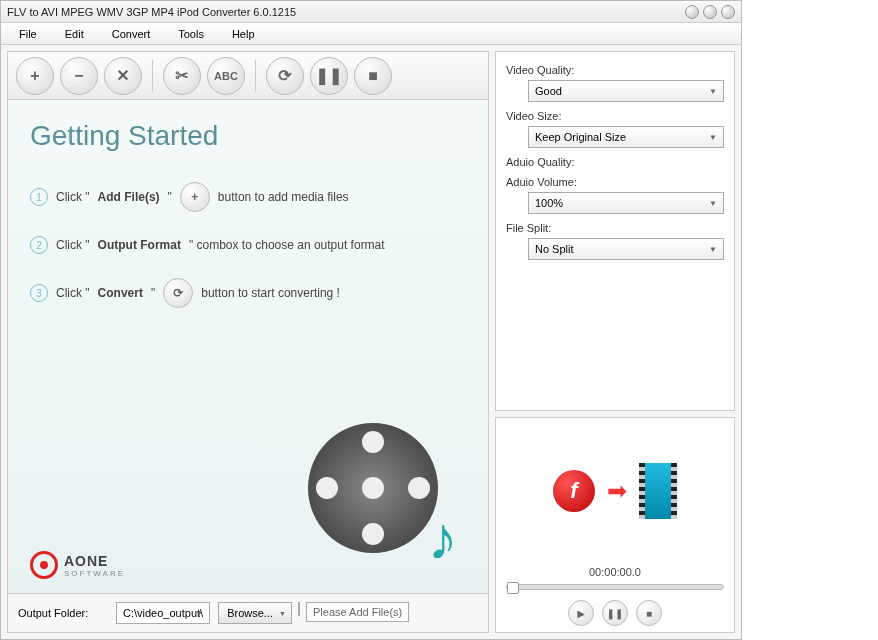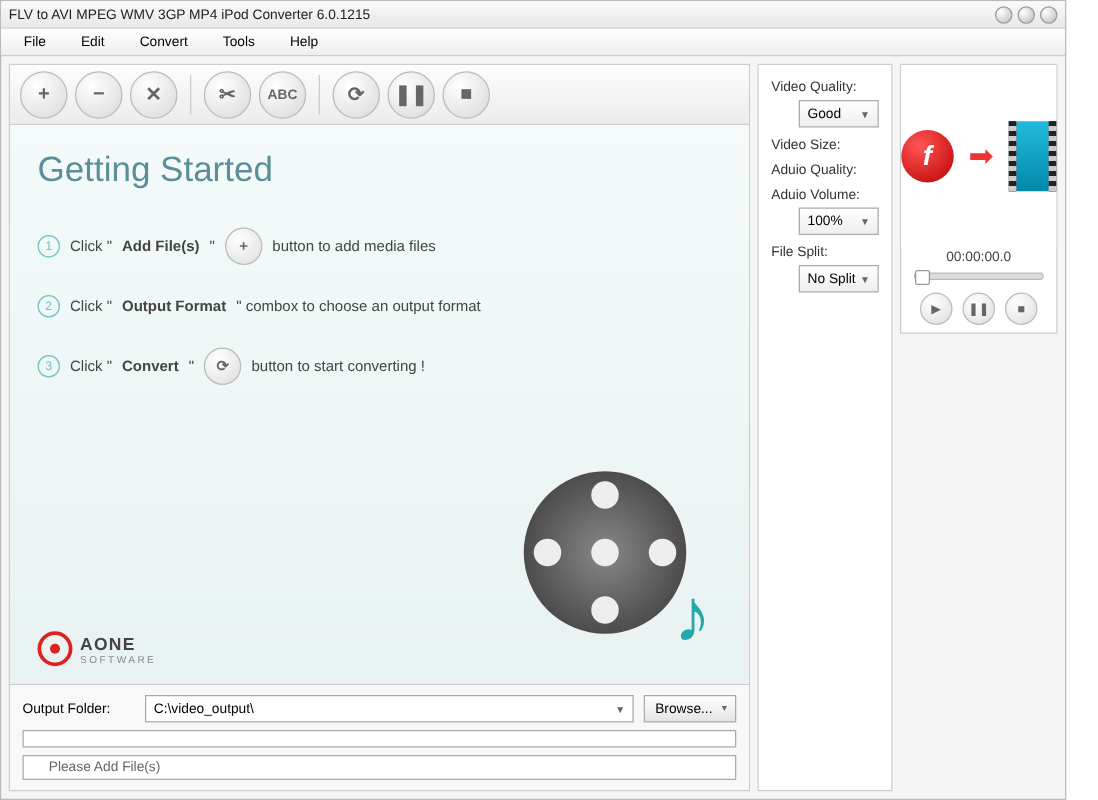--- a/index.html
+++ b/index.html
@@ -1,26 +1,26 @@
 <!DOCTYPE html>
 <html><head>
 <meta charset="utf-8">
 <style>
 * { box-sizing: border-box; margin: 0; padding: 0; }
 body { font-family: Tahoma, Arial, sans-serif; font-size: 11px; background: #fff; width: 878px; height: 640px; overflow: hidden; }
-.window { width: 853px; height: 640px; background: #f5f5f5; border: 1px solid #bbb; display: flex; flex-direction: column; }
+.window { width: 742px; height: 640px; background: #f5f5f5; border: 1px solid #bbb; display: flex; flex-direction: column; }
 .titlebar { height: 22px; background: linear-gradient(#fafafa,#e8e8e8); border-bottom: 1px solid #ccc; display: flex; align-items: center; padding: 0 6px; }
 .titlebar-text { flex: 1; font-size: 11px; color: #222; }
 .win-btns { display: flex; gap: 4px; }
 .win-btn { width: 14px; height: 14px; border-radius: 50%; background: radial-gradient(circle at 30% 30%, #fff, #bbb); border: 1px solid #999; }
 .menubar { height: 22px; background: linear-gradient(#fff,#eee); display: flex; align-items: center; padding: 0 4px; border-bottom: 1px solid #ccc; }
 .menu-item { padding: 2px 14px; cursor: pointer; }
 .content { flex: 1; display: flex; padding: 6px; gap: 6px; }
 .left-panel { flex: 1; display: flex; flex-direction: column; border: 1px solid #ccc; background: #fff; }
-.right-panel { width: 240px; display: flex; flex-direction: row; gap: 6px; }
+.right-panel { width: 240px; display: flex; flex-direction: column; gap: 6px; }
 .settings-box { border: 1px solid #ccc; background: #fff; padding: 8px 10px; display: flex; flex-direction: column; gap: 4px; flex: 1; }
 .preview-box { border: 1px solid #ccc; background: #fff; height: 216px; display: flex; flex-direction: column; }
 .setting-label { color: #333; margin-top: 4px; }
 .dropdown { height: 22px; border: 1px solid #aaa; background: linear-gradient(#fff,#eee); display: flex; align-items: center; padding: 0 6px; cursor: pointer; position: relative; margin-left: 22px; }
 .dropdown::after { content: "▼"; position: absolute; right: 6px; font-size: 8px; color: #666; }
 .toolbar { height: 48px; background: linear-gradient(#fdfdfd,#ececec); border-bottom: 1px solid #ccc; display: flex; align-items: center; padding: 0 8px; gap: 6px; }
 .tbtn { width: 38px; height: 38px; border-radius: 50%; background: radial-gradient(circle at 35% 30%, #fff, #d8d8d8); border: 1px solid #bbb; display: flex; align-items: center; justify-content: center; cursor: pointer; font-size: 16px; color: #666; font-weight: bold; }
 .tsep { width: 1px; height: 32px; background: #ccc; margin: 0 4px; }
 .main-area { flex: 1; background: linear-gradient(#f4fafa,#e9f2f2); position: relative; padding: 20px 22px; overflow: hidden; }
 .gs-title { font-size: 28px; color: #5a8e99; font-weight: normal; margin-bottom: 30px; }
@@ -29,29 +29,29 @@
 .mini-btn { width: 30px; height: 30px; border-radius: 50%; background: radial-gradient(circle at 35% 30%, #fff, #ddd); border: 1px solid #bbb; display: inline-flex; align-items: center; justify-content: center; font-weight: bold; color: #666; }
 .logo { position: absolute; bottom: 14px; left: 22px; display: flex; align-items: center; gap: 6px; }
 .logo-icon { width: 28px; height: 28px; border-radius: 50%; border: 3px solid #d22; position: relative; }
 .logo-icon::after { content: ""; position: absolute; width: 8px; height: 8px; background: #d22; border-radius: 50%; top: 7px; left: 7px; }
 .logo-text { font-size: 14px; color: #444; letter-spacing: 1px; }
 .logo-text small { display: block; font-size: 8px; color: #888; letter-spacing: 2px; }
 .reel { position: absolute; right: 30px; bottom: 20px; width: 160px; height: 160px; }
 .reel-circle { width: 130px; height: 130px; border-radius: 50%; background: radial-gradient(circle,#888,#333); position: absolute; top: 10px; left: 10px; }
 .reel-hole { width: 22px; height: 22px; border-radius: 50%; background: #eee; position: absolute; }
 .note { position: absolute; right: 0; bottom: 0; color: #2aa; font-size: 60px; }
-.output-section { padding: 8px 10px; border-top: 1px solid #ccc; background: #f8f8f8; display: flex; flex-direction: column; gap: 6px; }
+.output-section { padding: 8px 10px; border-top: 1px solid #ccc; background: #f8f8f8; display: flex; gap: 6px; }
 .out-row { display: flex; align-items: center; gap: 8px; }
 .out-label { width: 90px; }
 .out-field { flex: 1; height: 22px; border: 1px solid #aaa; background: #fff; display: flex; align-items: center; padding: 0 6px; position: relative; }
 .out-field::after { content: "▼"; position: absolute; right: 6px; font-size: 8px; color: #666; }
 .out-btn { height: 22px; padding: 0 8px; border: 1px solid #aaa; background: linear-gradient(#fff,#e5e5e5); cursor: pointer; display: flex; align-items: center; position: relative; padding-right: 18px; }
 .out-btn::after { content: "▼"; position: absolute; right: 5px; font-size: 7px; color: #666; }
 .progress-row { height: 14px; border: 1px solid #aaa; background: #fff; }
-.status-row { height: 20px; border: 1px solid #aaa; background: #fff; display: flex; align-items: center; padding: 0 20px; color: #666; }
+.status-row { height: 20px; border: 1px solid #aaa; background: #fff; display: flex; align-items: center; padding: 0 6px; color: #666; }
 .preview-canvas { flex: 1; background: #fff; display: flex; align-items: center; justify-content: center; gap: 12px; }
 .flash-icon { width: 42px; height: 42px; border-radius: 50%; background: radial-gradient(circle at 35% 30%,#f55,#b00); color: #fff; display: flex; align-items: center; justify-content: center; font-style: italic; font-weight: bold; font-size: 22px; }
 .arrow-icon { color: #e33; font-size: 24px; }
 .film-icon { width: 38px; height: 56px; background: linear-gradient(#2bd,#08a); border-left: 6px solid #222; border-right: 6px solid #222; position: relative; }
 .film-icon::before, .film-icon::after { content: ""; position: absolute; width: 6px; height: 100%; background: repeating-linear-gradient(#222 0 4px,#ccc 4px 8px); top: 0; }
 .film-icon::before { left: -6px; }
 .film-icon::after { right: -6px; }
 .time-row { text-align: center; font-size: 11px; color: #444; padding: 2px 0; }
 .slider-row { padding: 4px 10px; }
 .slider { height: 6px; background: #ddd; border: 1px solid #bbb; border-radius: 3px; position: relative; }
@@ -153,20 +153,23 @@
         <div class="status-row">Please Add File(s)</div>
       </div>
     </div>
     <div class="right-panel">
       <div class="settings-box">
         <div class="setting-label">Video Quality:</div>
         <div class="dropdown">
             <span>Good</span>
           </div>
         <div class="setting-label">Video Size:</div>
+        <div class="dropdown">
+            <span>Keep Original Size</span>
+          </div>
         <div class="setting-label">Aduio Quality:</div>
         <div class="setting-label">Aduio Volume:</div>
         <div class="dropdown">
             <span>100%</span>
           </div>
         <div class="setting-label">File Split:</div>
         <div class="dropdown">
             <span>No Split</span>
           </div>
       </div>

